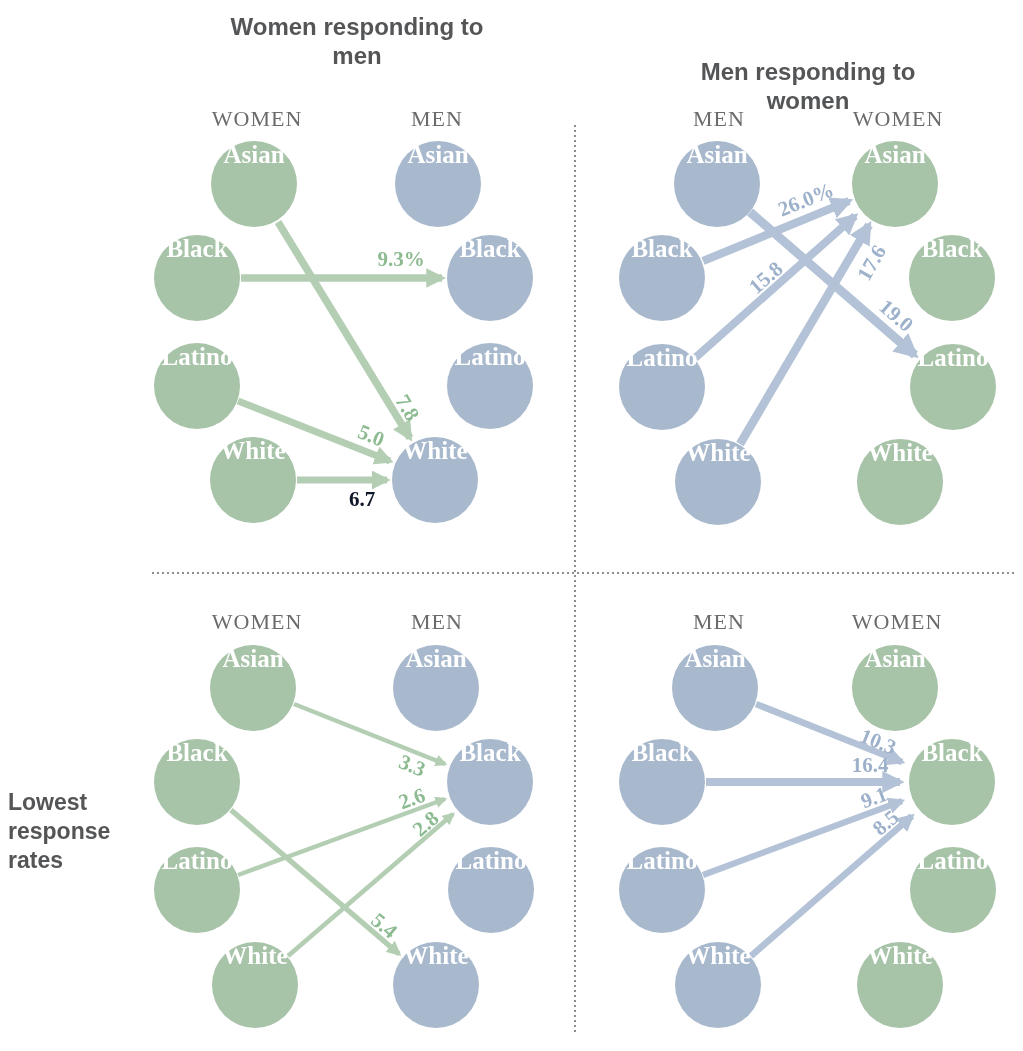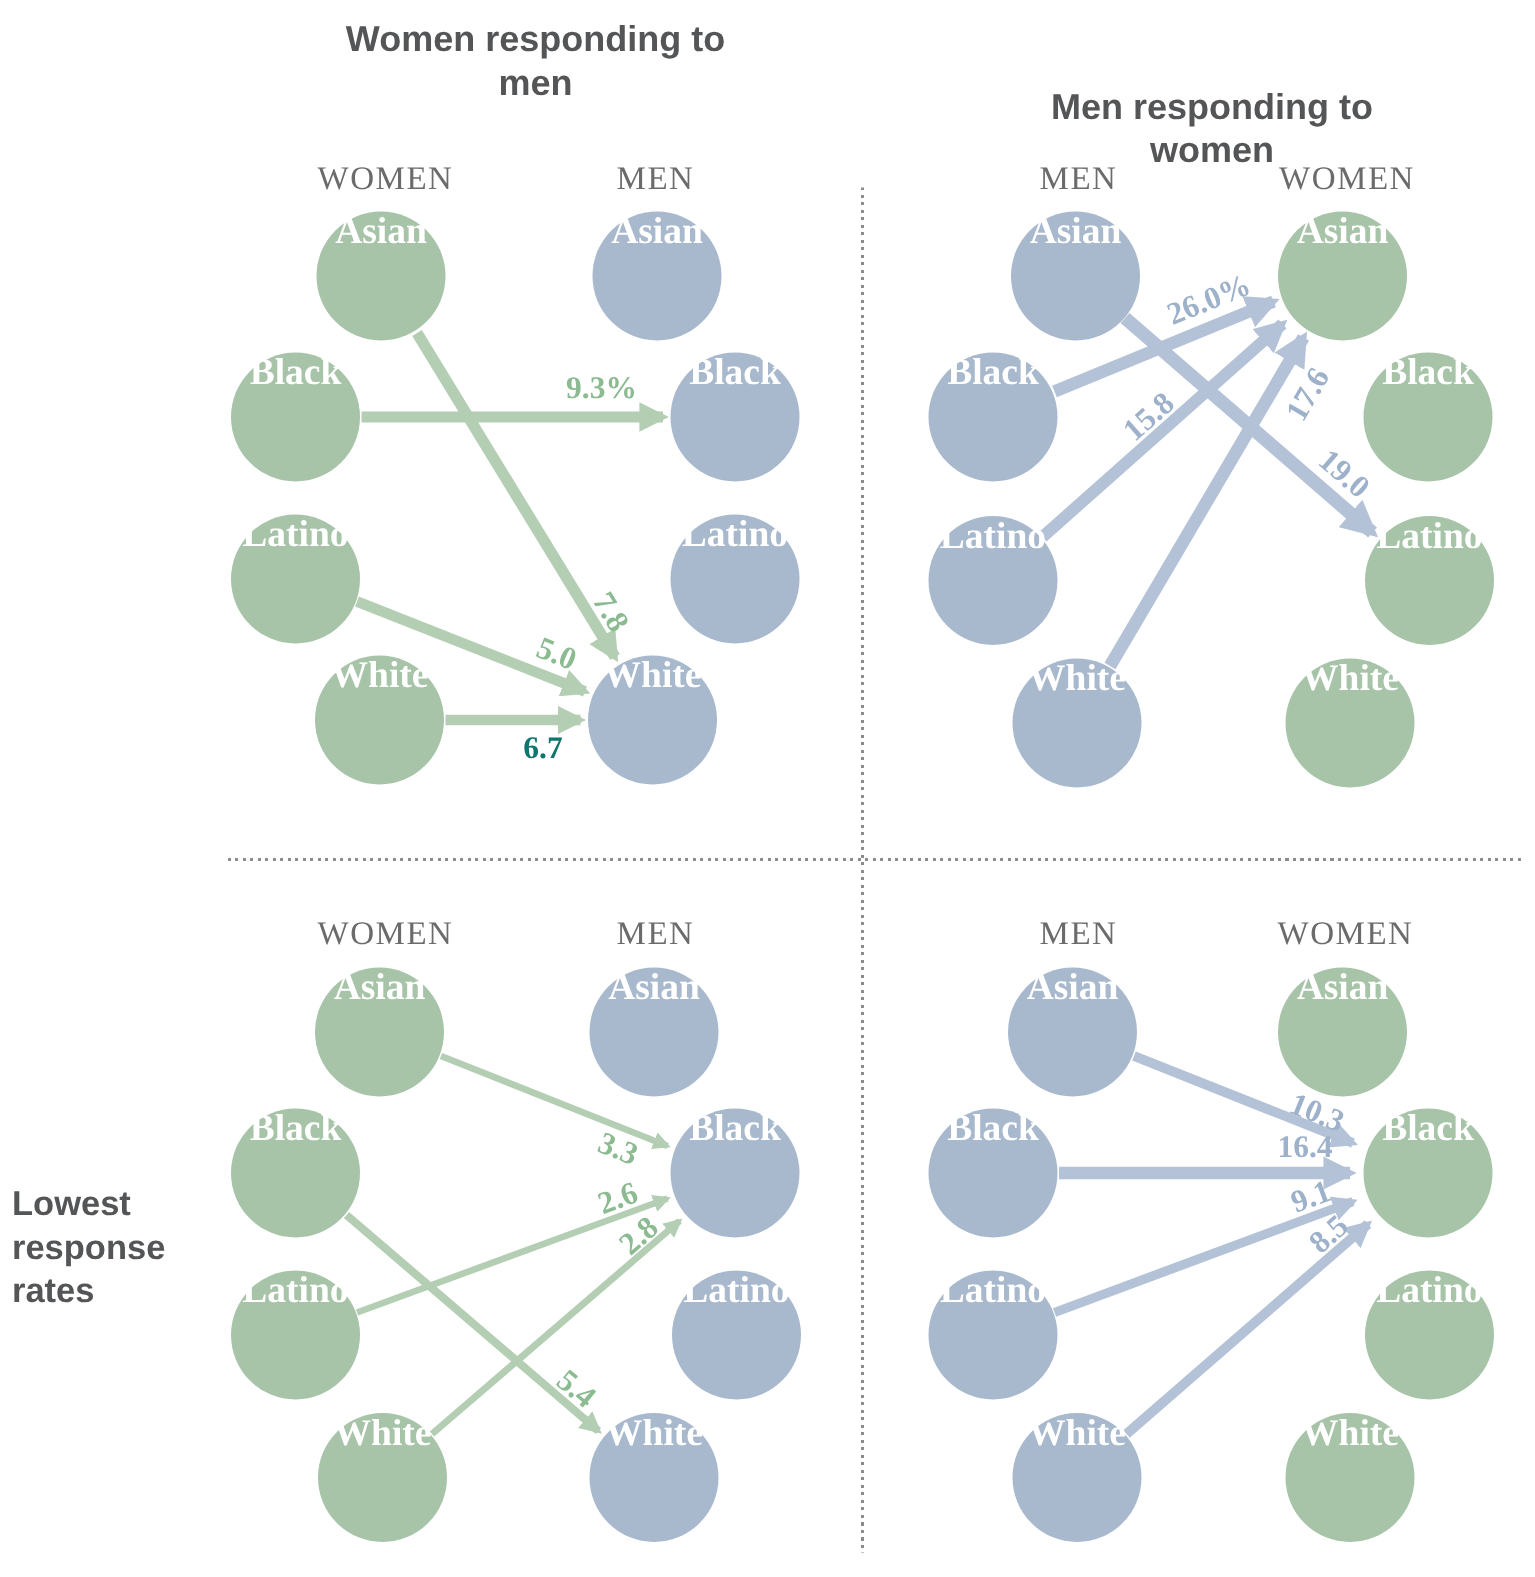--- a/index.html
+++ b/index.html
@@ -116,21 +116,21 @@
     <div class="col-header" style="left: 437px; top: 119px; color: rgb(107, 107, 107);">MEN</div>
     <div class="col-header" style="left: 719px; top: 119px; color: rgb(107, 107, 107);">MEN</div>
     <div class="col-header" style="left: 898px; top: 119px; color: rgb(107, 107, 107);">WOMEN</div>
     <div class="col-header" style="left: 257px; top: 622px; color: rgb(107, 107, 107);">WOMEN</div>
     <div class="col-header" style="left: 437px; top: 622px; color: rgb(107, 107, 107);">MEN</div>
     <div class="col-header" style="left: 719px; top: 622px; color: rgb(107, 107, 107);">MEN</div>
     <div class="col-header" style="left: 897px; top: 622px; color: rgb(107, 107, 107);">WOMEN</div>
     <div class="edge-label" style="left: 401px; top: 259px; color: rgb(140, 187, 145); transform: translate(-50%, -50%) rotate(0deg); text-align: center;">9.3%</div>
     <div class="edge-label" style="left: 407px; top: 408px; color: rgb(140, 187, 145); transform: translate(-50%, -50%) rotate(59deg);">7.8</div>
     <div class="edge-label" style="left: 371px; top: 436px; color: rgb(140, 187, 145); transform: translate(-50%, -50%) rotate(22deg);">5.0</div>
-    <div class="edge-label" style="left: 362px; top: 499px; color: #0f766e; transform: translate(-50%, -50%) rotate(0deg);">6.7</div>
+    <div class="edge-label" style="left: 362px; top: 499px; color: #0f172a; transform: translate(-50%, -50%) rotate(0deg);">6.7</div>
     <div class="edge-label" style="left: 806px; top: 200px; color: rgb(157, 177, 202); transform: translate(-50%, -50%) rotate(-22deg);">26.0%</div>
     <div class="edge-label" style="left: 766px; top: 278px; color: rgb(157, 177, 202); transform: translate(-50%, -50%) rotate(-41deg);">15.8</div>
     <div class="edge-label" style="left: 872px; top: 263px; color: rgb(157, 177, 202); transform: translate(-50%, -50%) rotate(-60deg);">17.6</div>
     <div class="edge-label" style="left: 896px; top: 316px; color: rgb(157, 177, 202); transform: translate(-50%, -50%) rotate(41deg);">19.0</div>
     <div class="edge-label" style="left: 412px; top: 766px; color: rgb(140, 187, 145); transform: translate(-50%, -50%) rotate(22deg);">3.3</div>
     <div class="edge-label" style="left: 412px; top: 799px; color: rgb(140, 187, 145); transform: translate(-50%, -50%) rotate(-20deg);">2.6</div>
     <div class="edge-label" style="left: 426px; top: 824px; color: rgb(140, 187, 145); transform: translate(-50%, -50%) rotate(-41deg);">2.8</div>
     <div class="edge-label" style="left: 384px; top: 926px; color: rgb(140, 187, 145); transform: translate(-50%, -50%) rotate(40deg);">5.4</div>
     <div class="edge-label" style="left: 878px; top: 742px; color: rgb(157, 177, 202); transform: translate(-50%, -50%) rotate(22deg);">10.3</div>
     <div class="edge-label" style="left: 870px; top: 765px; color: rgb(157, 177, 202); transform: translate(-50%, -50%) rotate(0deg);">16.4</div>

